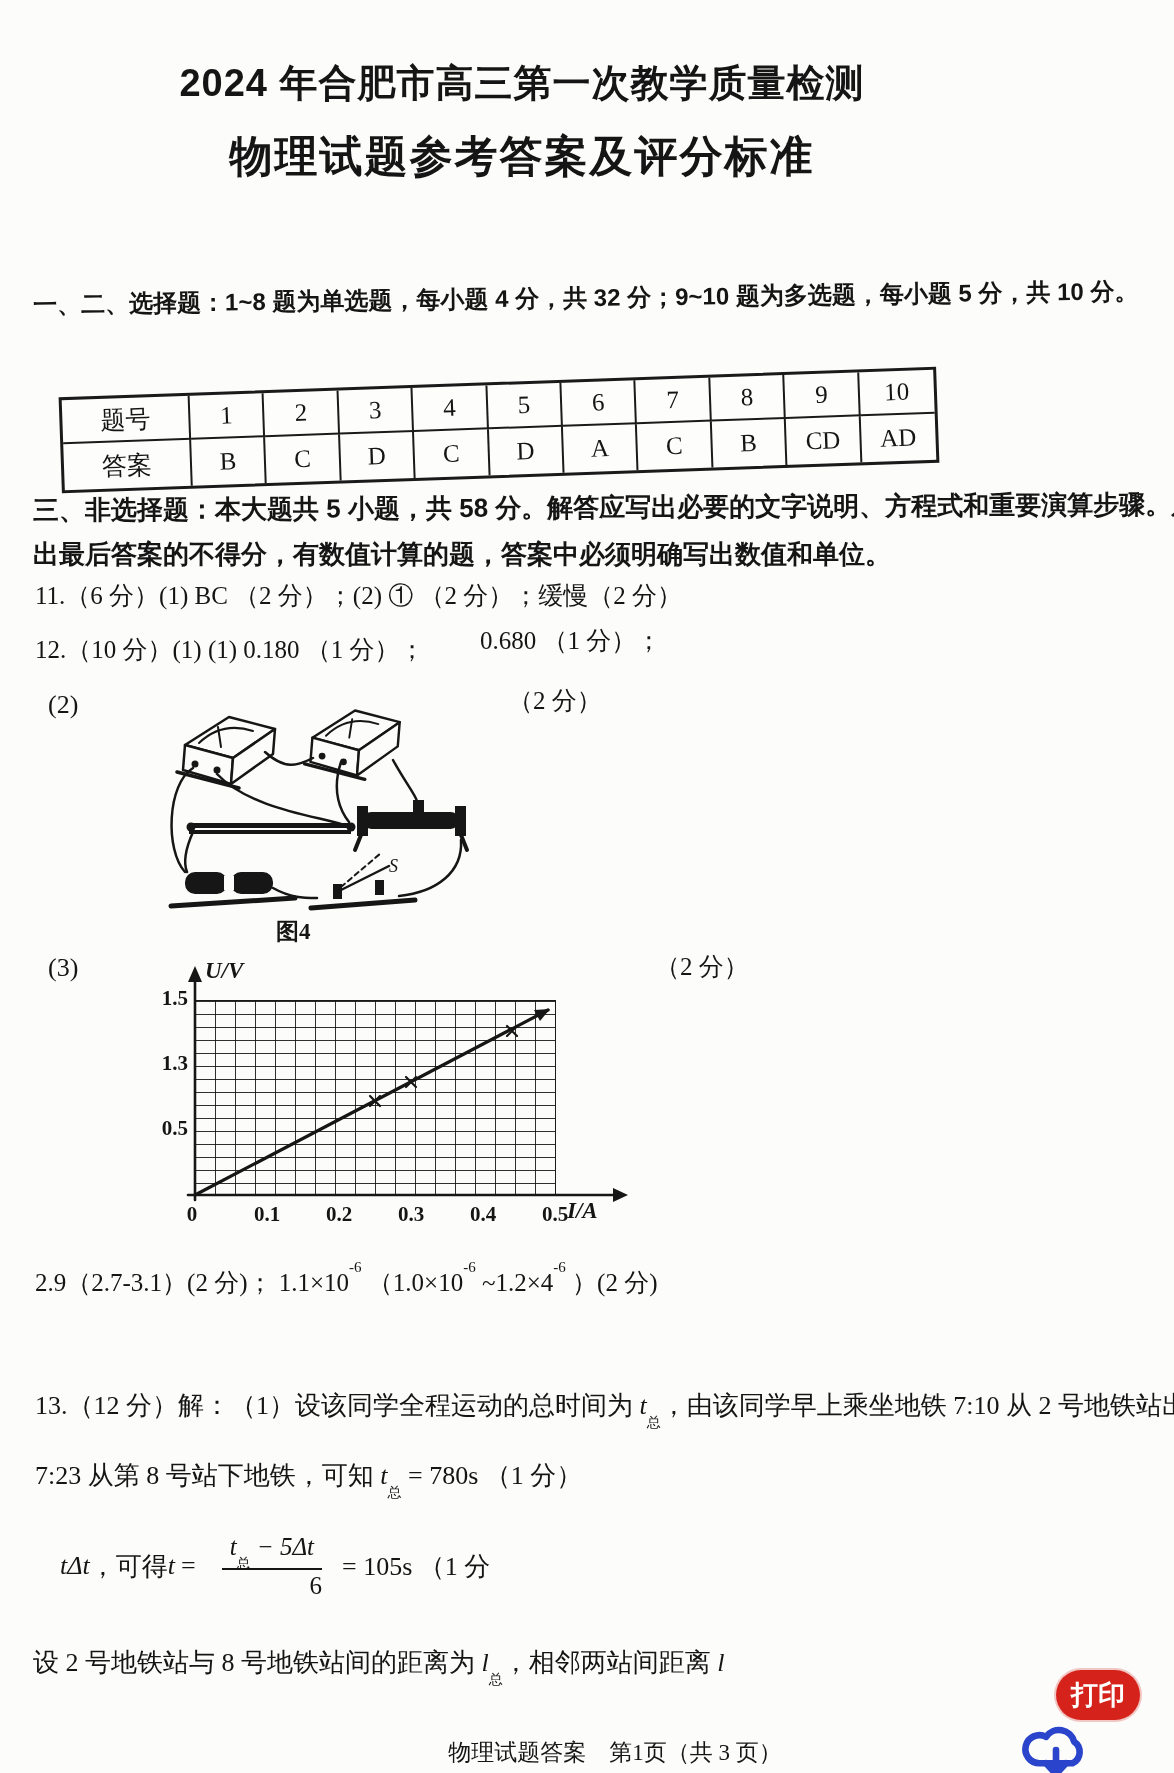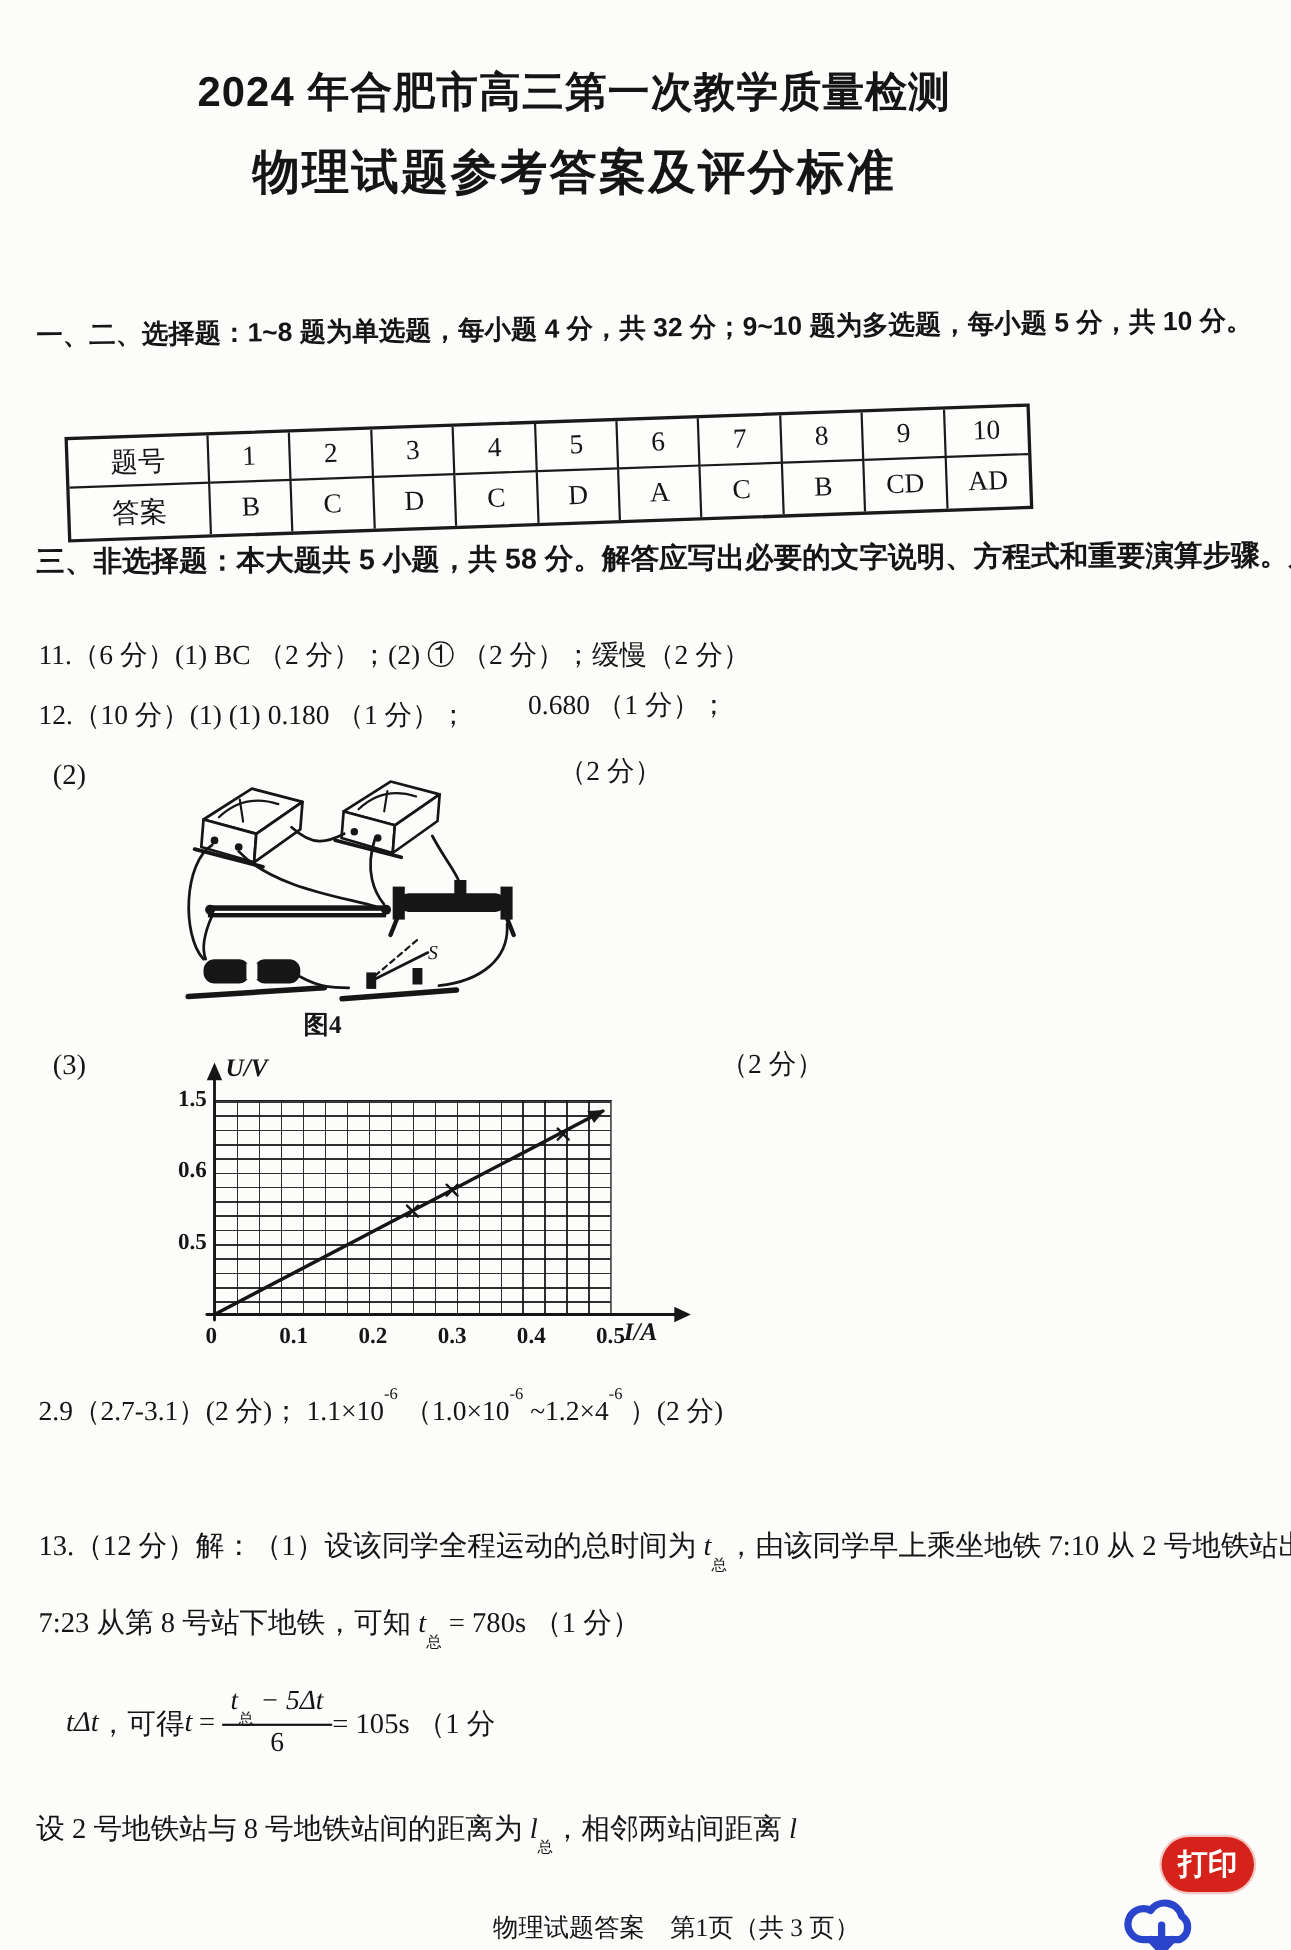--- a/index.html
+++ b/index.html
@@ -38,21 +38,21 @@
     border-right:1.6px solid #1a1a1a; border-top:1.6px solid #1a1a1a;
   }
   .gsvg{position:absolute; left:150px; top:960px;}
   .tick{font-size:21px; font-weight:700;}
   .xtick{transform:translateX(-50%);}
   .axislab{font-size:23px; font-weight:700; font-style:italic;}
   sup.e{font-size:15px; position:relative; top:-10px;}
   sub.s{font-size:14px; position:relative; top:7px;}
   .it{font-style:italic;}
   .frline{display:flex; align-items:center; font-size:25px;}
-  .frac{display:inline-flex; flex-direction:column; align-items:center; margin:0 0; font-size:25px;}
+  .frac{display:inline-flex; flex-direction:column; align-items:flex-end; margin:0 20px; font-size:25px;}
   .frac .num{border-bottom:2.2px solid #151515; padding:0 8px 2px;}
   .frac .den{padding-top:2px;}
   .footer{font-size:23px;}
   .print-btn{
     position:absolute; left:1056px; top:1670px; width:84px; height:50px;
     background:#d5231b; border-radius:26px; color:#fff;
     display:flex; align-items:center; justify-content:center;
     font-size:27px; font-weight:700; cursor:pointer;
     font-family:"Liberation Sans","DejaVu Sans",sans-serif;
     box-shadow:0 0 0 2px rgba(213,35,27,.25);
@@ -88,20 +88,21 @@
     <div>C</div>
     <div>D</div>
     <div>A</div>
     <div>C</div>
     <div>B</div>
     <div>CD</div>
     <div>AD</div>
   </div>
 
   <div class="abs sec heiti" style="left:33px; top:490px; font-size:26px; transform:rotate(-0.3deg);">三、非选择题：本大题共 5 小题，共 58 分。解答应写出必要的文字说明、方程式和重要演算步骤。只写</div>
+  <div class="abs sec heiti" style="left:33px; top:537px; font-size:26px;">出最后答案的不得分，有数值计算的题，答案中必须明确写出数值和单位。</div>
 
   <div class="abs body-line" style="left:35px; top:579px;">11.（6 分）(1) BC （2 分）；(2) ① （2 分）；缓慢（2 分）</div>
 
   <div class="abs body-line" style="left:35px; top:633px;">12.（10 分）(1) (1) 0.180 （1 分）；</div>
   <div class="abs body-line" style="left:480px; top:624px;">0.680 （1 分）；</div>
 
   <div class="abs body-line" style="left:48px; top:690px; font-size:26px;">(2)</div>
   <div class="abs body-line" style="left:508px; top:684px;">（2 分）</div>
 
   <svg class="abs" style="left:165px; top:700px;" width="320" height="215" viewBox="0 0 320 215">
@@ -179,21 +180,21 @@
     </g>
     <g fill="#161616" stroke="none">
       <polygon points="45,6 38,22 52,22"></polygon>
       <polygon points="478,235 463,228 463,242"></polygon>
       <polygon points="400,49 390,61 384,50"></polygon>
     </g>
   </svg>
   <div class="abs axislab" style="left:205px; top:958px;">U/V</div>
   <div class="abs axislab" style="left:567px; top:1198px;">I/A</div>
   <div class="abs tick" style="left:148px; width:40px; text-align:right; top:986px;">1.5</div>
-  <div class="abs tick" style="left:148px; width:40px; text-align:right; top:1051px;">0.6</div>
+  <div class="abs tick" style="left:148px; width:40px; text-align:right; top:1051px;">1.3</div>
   <div class="abs tick" style="left:148px; width:40px; text-align:right; top:1116px;">0.5</div>
   <div class="abs tick xtick" style="left:192px; top:1202px;">0</div>
   <div class="abs tick xtick" style="left:267px; top:1202px;">0.1</div>
   <div class="abs tick xtick" style="left:339px; top:1202px;">0.2</div>
   <div class="abs tick xtick" style="left:411px; top:1202px;">0.3</div>
   <div class="abs tick xtick" style="left:483px; top:1202px;">0.4</div>
   <div class="abs tick xtick" style="left:555px; top:1202px;">0.5</div>
 
   <div class="abs body-line" style="left:35px; top:1266px;">
     <span>2.9（2.7-3.1）(2 分)；  1.1×10</span><sup class="e">-6</sup>

